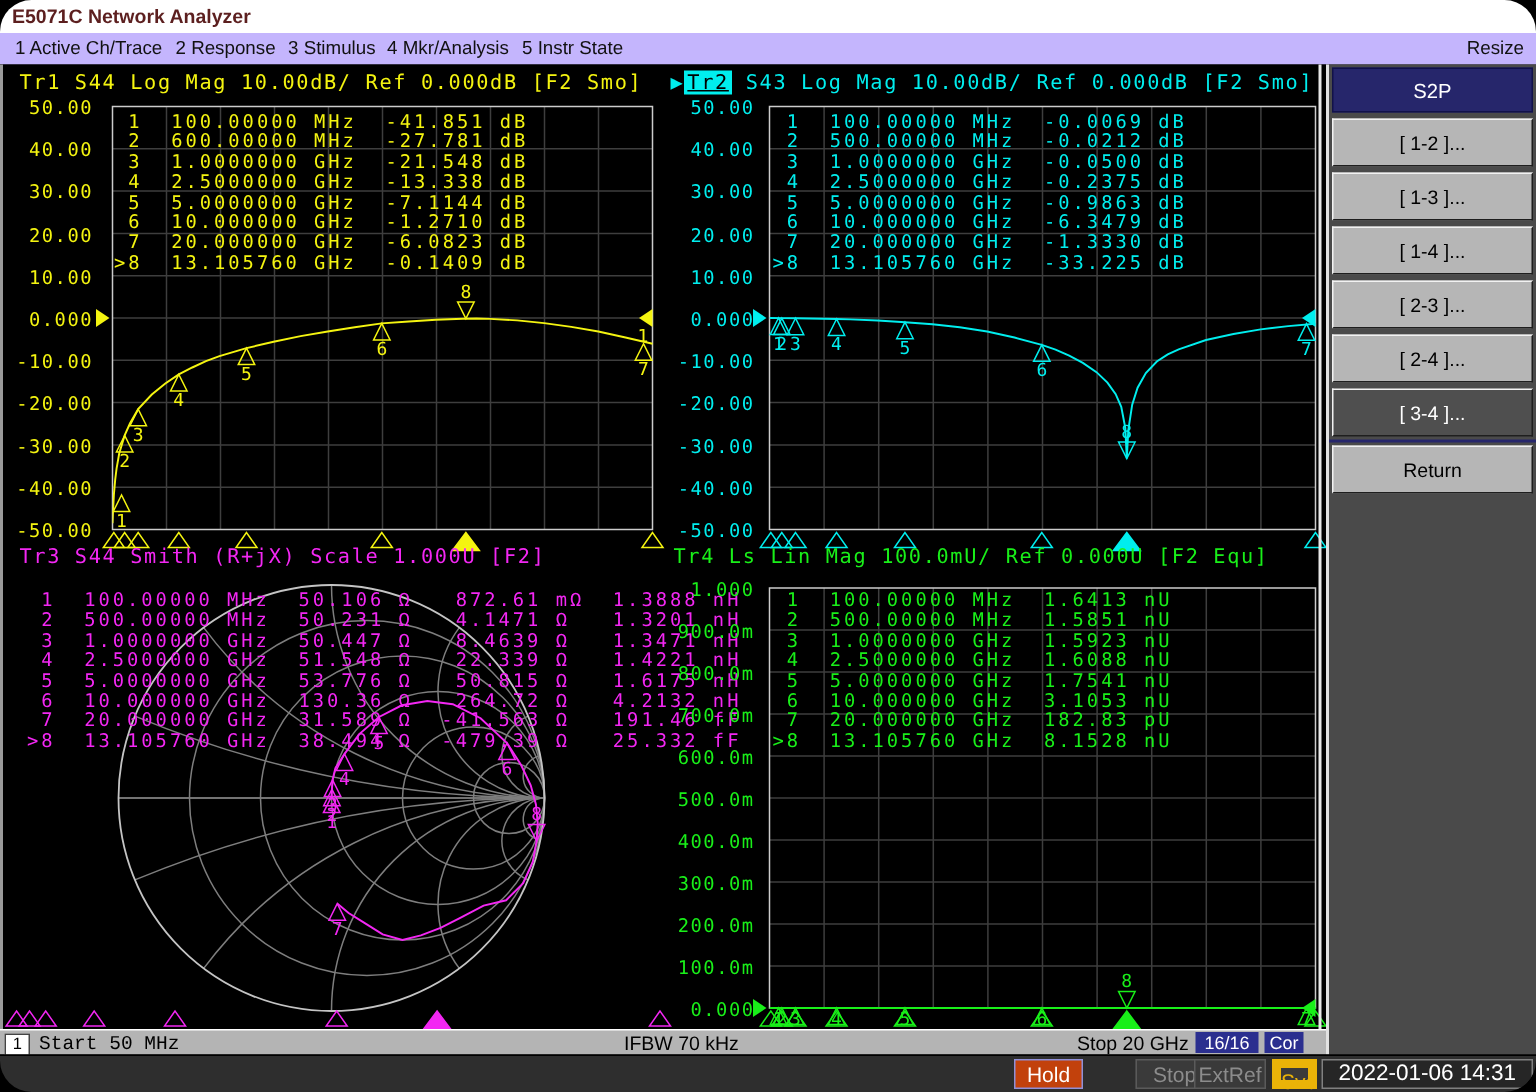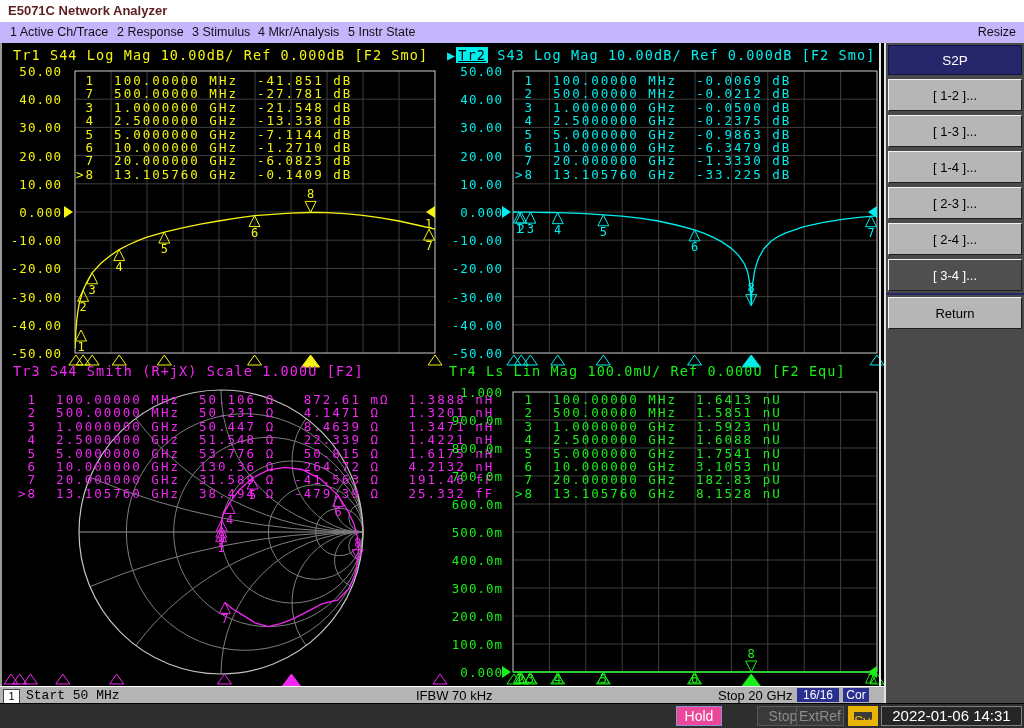--- a/index.html
+++ b/index.html
@@ -1,17 +1,17 @@
 <!DOCTYPE html>
 <html><head>
 <meta charset="utf-8">
 <style>
   html,body{margin:0;padding:0;background:#000;}
   #window{position:relative;width:1024px;height:728px;background:#000;overflow:hidden;
-          font-family:"Liberation Sans",sans-serif;}
+          font-family:"Liberation Sans",sans-serif;border-radius:21px;}
   
   #titlebar{position:absolute;left:0;top:0;width:1024px;height:22px;background:#ffffff;}
   #titlebar .t{position:absolute;left:8px;top:3px;font-size:13px;font-weight:600;color:#5c1f1f;}
   #menubar{position:absolute;left:0;top:22px;width:1024px;height:21px;background:#c4b5fd;}
   .menu-item{position:absolute;top:3px;font-size:12.5px;color:#111;}
   #resize{position:absolute;right:8px;top:3px;font-size:12.5px;color:#111;padding-left:36px;}
   
   #lcd{position:absolute;left:0;top:43px;width:884px;height:643px;background:#000;}
   #plot{position:absolute;left:0;top:0;}
   #left-edge{position:absolute;left:0;top:43px;width:2px;height:643px;background:#9a9a9a;}
@@ -46,21 +46,21 @@
   #st-ifbw{position:absolute;left:372px;top:1px;margin-left:44px;}
   #st-stop{position:absolute;left:718px;top:1px;}
   .st-badge{position:absolute;top:1px;height:14px;background:#2b2f8f;color:#fff;font-size:12px;
             text-align:center;line-height:14px;}
   #st-points{left:797px;width:42px;}
   #st-cor{left:843px;width:26px;}
   
   #bottombar{position:absolute;left:0;top:703px;width:1024px;height:25px;background:#2e2e2e;
              border-top:1px solid #000;box-sizing:border-box;}
   .ib{position:absolute;top:2px;height:20px;box-sizing:border-box;text-align:center;font-size:14px;line-height:18px;}
-  #ib-hold{left:676px;width:46px;background:#ec4899;color:#fff;border:1px solid #9090d8;}
+  #ib-hold{left:676px;width:46px;background:#c2410c;color:#fff;border:1px solid #9090d8;}
   #ib-stop{left:757px;width:52px;background:#3a3a3a;color:#8c8c8c;border:1px solid #5a5a5a;}
   #ib-extref{left:796px;width:48px;background:#3a3a3a;color:#8c8c8c;border:1px solid #5a5a5a;}
   #ib-svc{left:848px;width:30px;background:#3a3a3a;color:#eab308;border:6px solid #eab308;}
   #ib-date{left:881px;width:141px;background:#262626;color:#fff;border:1px solid #808080;font-size:15px;}
 </style>
 </head>
 <body>
 
 <div id="window">
 
@@ -300,21 +300,21 @@
           <polygon points="502,623 502,635 511,629" fill="#19ef19"></polygon>
           <polygon points="877,623 877,635 868,629" fill="#19ef19"></polygon>
         </g>
       </svg>
 
     <div class="phdr c1" style="left:13px;top:4px"><span>Tr1</span><span> S44 Log Mag 10.00dB/ Ref 0.000dB [F2 Smo]</span></div>
     <div class="phdr c2" style="left:447px;top:4px"><span>▶</span><span class="hl" style="background:#00eeee">Tr2</span><span> S43 Log Mag 10.00dB/ Ref 0.000dB [F2 Smo]</span></div>
     <div class="phdr c3" style="left:13px;top:320px"><span>Tr3</span><span> S44 Smith (R+jX) Scale 1.000U [F2]</span></div>
     <div class="phdr c4" style="left:449px;top:320px"><span>Tr4</span><span> Ls Lin Mag 100.0mU/ Ref 0.000U [F2 Equ]</span></div>
 
-    <div class="mtable c1" style="left:76px;top:31px"><div> 1  100.00000 MHz  -41.851 dB</div><div> 7  500.00000 MHz  -27.781 dB</div><div> 3  1.0000000 GHz  -21.548 dB</div><div> 4  2.5000000 GHz  -13.338 dB</div><div> 5  5.0000000 GHz  -7.1144 dB</div><div> 6  10.000000 GHz  -1.2710 dB</div><div> 7  20.000000 GHz  -6.0823 dB</div><div>&gt;8  13.105760 GHz  -0.1409 dB</div></div>
+    <div class="mtable c1" style="left:76px;top:31px"><div> 1  100.00000 MHz  -41.851 dB</div><div> 2  600.00000 MHz  -27.781 dB</div><div> 3  1.0000000 GHz  -21.548 dB</div><div> 4  2.5000000 GHz  -13.338 dB</div><div> 5  5.0000000 GHz  -7.1144 dB</div><div> 6  10.000000 GHz  -1.2710 dB</div><div> 7  20.000000 GHz  -6.0823 dB</div><div>&gt;8  13.105760 GHz  -0.1409 dB</div></div>
     <div class="mtable c2" style="left:515px;top:31px"><div> 1  100.00000 MHz  -0.0069 dB</div><div> 2  500.00000 MHz  -0.0212 dB</div><div> 3  1.0000000 GHz  -0.0500 dB</div><div> 4  2.5000000 GHz  -0.2375 dB</div><div> 5  5.0000000 GHz  -0.9863 dB</div><div> 6  10.000000 GHz  -6.3479 dB</div><div> 7  20.000000 GHz  -1.3330 dB</div><div>&gt;8  13.105760 GHz  -33.225 dB</div></div>
     <div class="mtable c3" style="left:18px;top:350px"><div> 1  100.00000 MHz  50.106 Ω   872.61 mΩ  1.3888 nH</div><div> 2  500.00000 MHz  50.231 Ω   4.1471 Ω   1.3201 nH</div><div> 3  1.0000000 GHz  50.447 Ω   8.4639 Ω   1.3471 nH</div><div> 4  2.5000000 GHz  51.548 Ω   22.339 Ω   1.4221 nH</div><div> 5  5.0000000 GHz  53.776 Ω   50.815 Ω   1.6175 nH</div><div> 6  10.000000 GHz  130.36 Ω   264.72 Ω   4.2132 nH</div><div> 7  20.000000 GHz  31.589 Ω  -41.563 Ω   191.46 fF</div><div>&gt;8  13.105760 GHz  38.494 Ω  -479.39 Ω   25.332 fF</div></div>
     <div class="mtable c4" style="left:515px;top:350px"><div> 1  100.00000 MHz  1.6413 nU</div><div> 2  500.00000 MHz  1.5851 nU</div><div> 3  1.0000000 GHz  1.5923 nU</div><div> 4  2.5000000 GHz  1.6088 nU</div><div> 5  5.0000000 GHz  1.7541 nU</div><div> 6  10.000000 GHz  3.1053 nU</div><div> 7  20.000000 GHz  182.83 pU</div><div>&gt;8  13.105760 GHz  8.1528 nU</div></div>
 
     <div id="yticks-tr1">
         <div class="ytick c1" style="left: 0px; width: 62px; top: 21px;">50.00</div>
         <div class="ytick c1" style="left: 0px; width: 62px; top: 49.2px;">40.00</div>
         <div class="ytick c1" style="left: 0px; width: 62px; top: 77.4px;">30.00</div>
         <div class="ytick c1" style="left: 0px; width: 62px; top: 105.6px;">20.00</div>
         <div class="ytick c1" style="left: 0px; width: 62px; top: 133.8px;">10.00</div>

